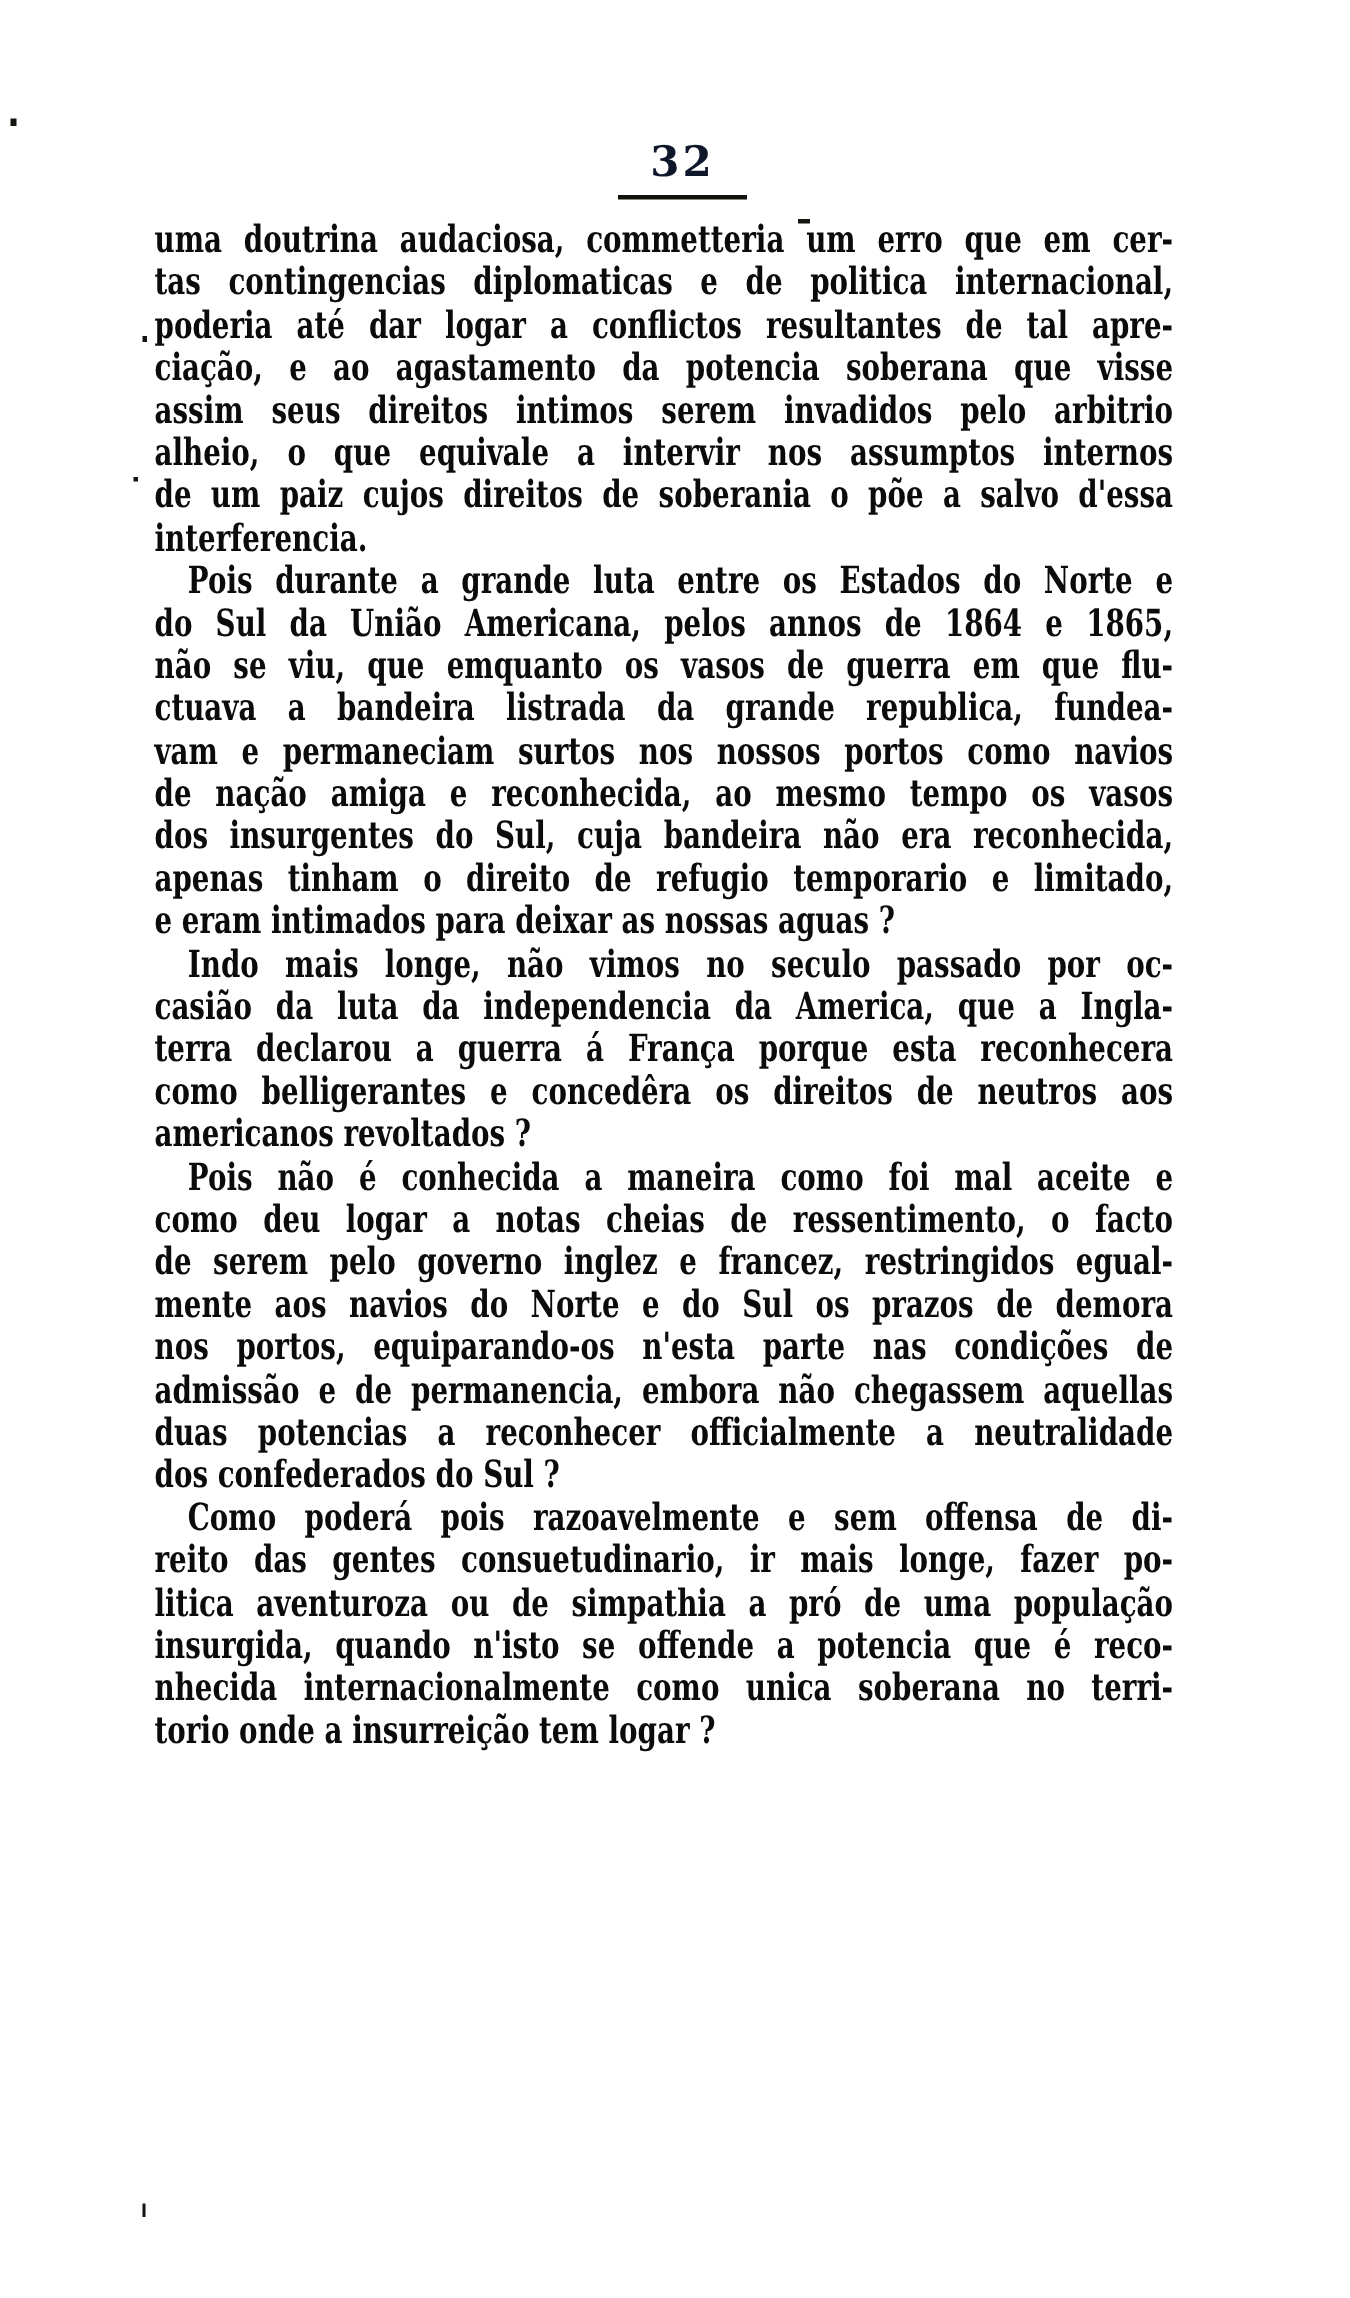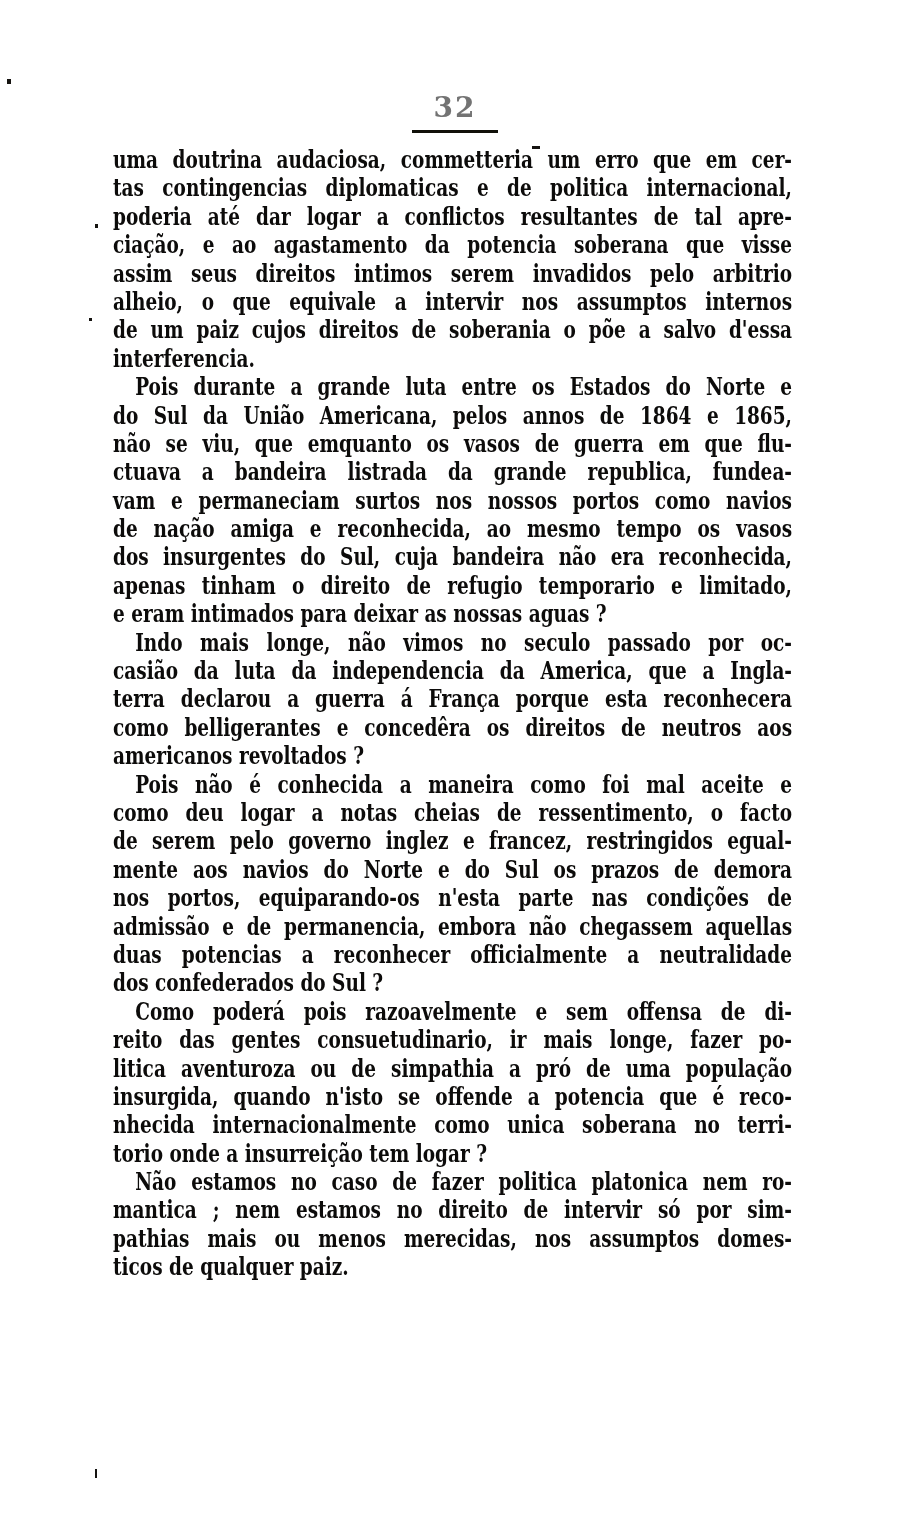--- a/index.html
+++ b/index.html
@@ -13,34 +13,34 @@
   }
   .pagenum-wrap {
     position: absolute;
     top: 93px;
     left: 0;
     width: 910px;
     text-align: center;
   }
   .pagenum {
     font: 700 28px/30px "DejaVu Serif", serif;
-    color: #737373;
+    color: #0f172a;
     letter-spacing: 2px;
   }
   .pagenum-rule {
     position: absolute;
     top: 130px;
     left: 412px;
     width: 86px;
     height: 3px;
     background: #111009;
   }
   .textblock {
     position: absolute;
-    left: 113px;
+    left: 103px;
     top: 146px;
     width: 679px;
   }
   .paragraph { margin: 0; padding: 0; }
   .line {
     width: 918px;
     transform: scaleX(0.7397);
     transform-origin: 0 0;
     font: 700 25px/28.4px "DejaVu Serif", serif;
     color: #0c0b0a;
@@ -108,26 +108,20 @@
         <div class="line last">dos confederados do Sul ?</div>
       </div>
       <div class="paragraph">
         <div class="line indent">Como poderá pois razoavelmente e sem offensa de di-</div>
         <div class="line">reito das gentes consuetudinario, ir mais longe, fazer po-</div>
         <div class="line">litica aventuroza ou de simpathia a pró de uma população</div>
         <div class="line">insurgida, quando n'isto se offende a potencia que é reco-</div>
         <div class="line">nhecida internacionalmente como unica soberana no terri-</div>
         <div class="line last">torio onde a insurreição tem logar ?</div>
       </div>
-      <div class="paragraph">
-        <div class="line indent">Não estamos no caso de fazer politica platonica nem ro-</div>
-        <div class="line">mantica ; nem estamos no direito de intervir só por sim-</div>
-        <div class="line">pathias mais ou menos merecidas, nos assumptos domes-</div>
-        <div class="line last">ticos de qualquer paiz.</div>
-      </div>
     </div>
 
   <div class="speck s1"></div>
   <div class="speck s2"></div>
   <div class="speck s3"></div>
   <div class="speck s4"></div>
   <div class="speck s5"></div>
 
 </div>
 

